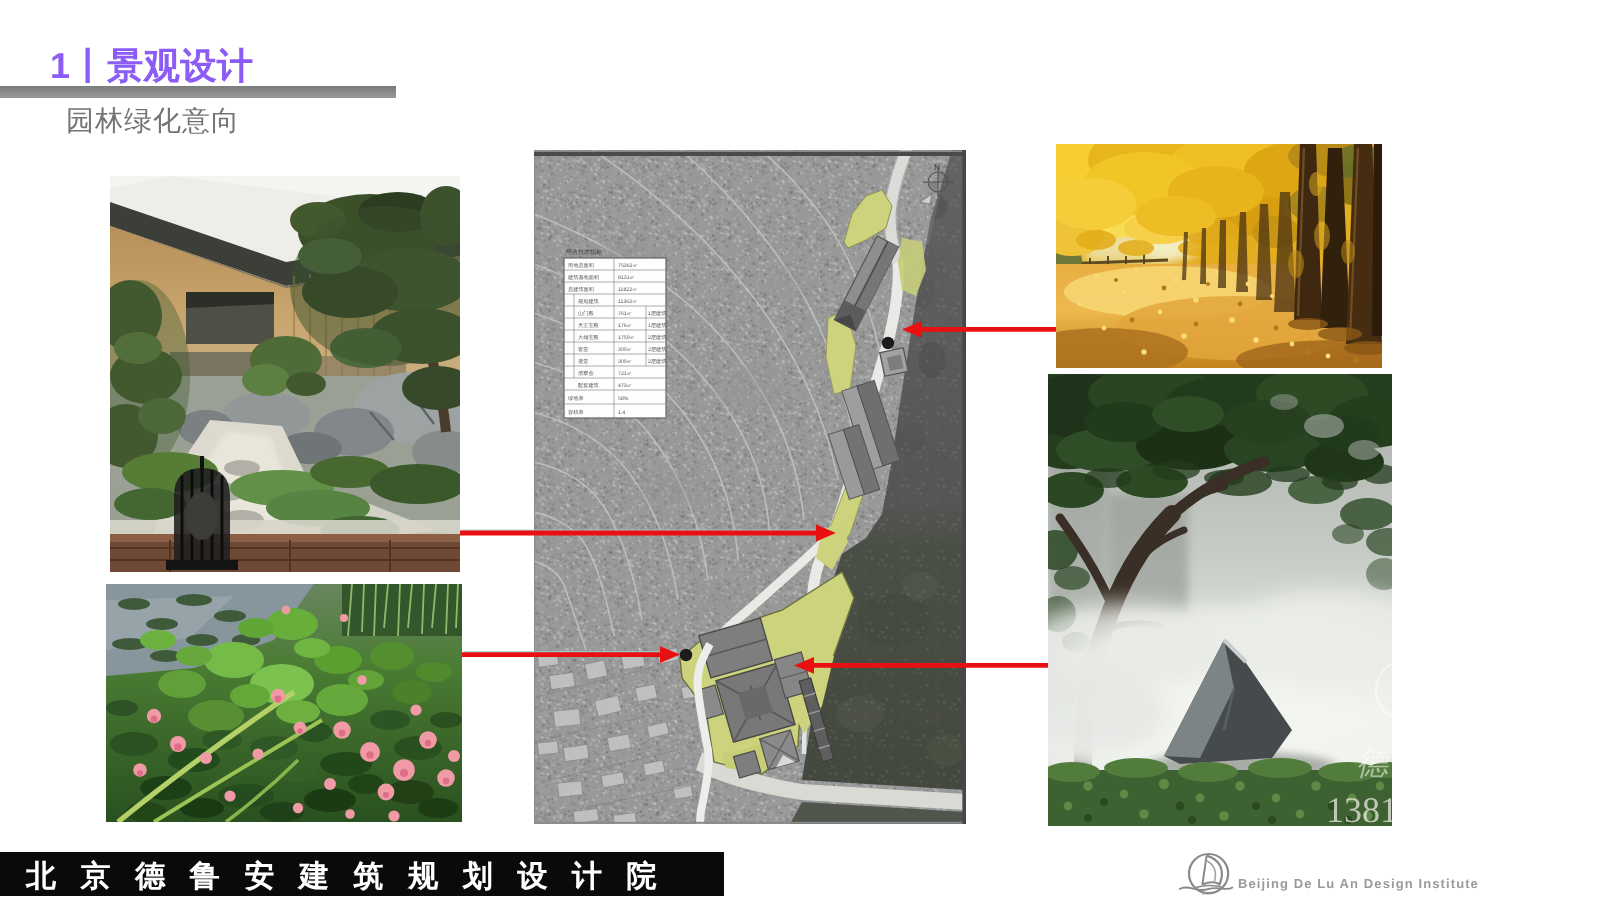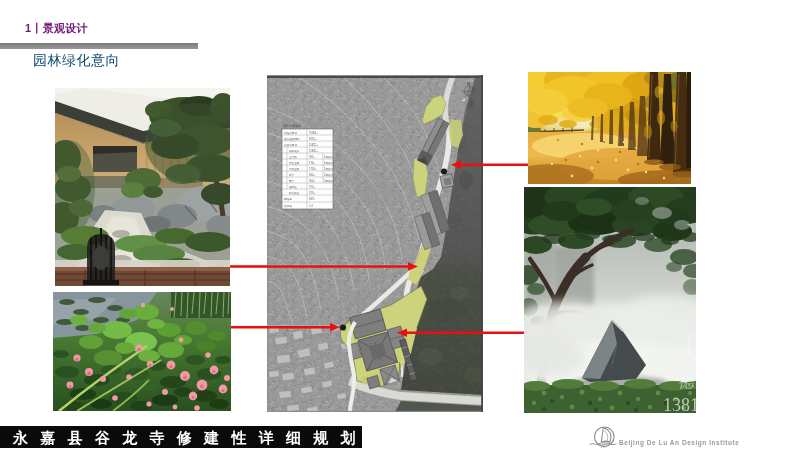--- a/index.html
+++ b/index.html
@@ -4,25 +4,25 @@
 <style>
   html,body{margin:0;padding:0;}
   body{font-family:"Liberation Sans", sans-serif;}
   #page{position:relative;width:800px;height:450px;background:#ffffff;overflow:hidden;}
   .abs{position:absolute;}
 </style>
 </head>
 <body>
 <div id="page">
 
-  <div class="abs" style="left:25px;top:21px;font-size:11px;font-weight:bold;color:#701a75;letter-spacing:0.3px;">1丨景观设计</div>
+  <div class="abs" style="left:25px;top:21px;font-size:18px;font-weight:bold;color:#8b5cf6;letter-spacing:0.3px;">1丨景观设计</div>
 
   <div class="abs" style="left:0;top:43px;width:198px;height:6px;background:linear-gradient(#7b7b7b,#989898);"></div>
 
-  <div class="abs" style="left:33px;top:52px;font-size:14px;color:#0c4a6e;letter-spacing:0.5px;">园林绿化意向</div>
+  <div class="abs" style="left:33px;top:52px;font-size:14px;color:#737373;letter-spacing:0.5px;">园林绿化意向</div>
 
   <div class="abs" style="left:55px;top:88px;width:175px;height:198px;">
     <svg width="175" height="198" viewBox="0 0 175 198">
       <defs>
         <filter id="pb1" x="-20%" y="-20%" width="140%" height="140%">
             <feGaussianBlur stdDeviation="2"></feGaussianBlur>
           </filter>
         <filter id="pb1s" x="-20%" y="-20%" width="140%" height="140%">
             <feGaussianBlur stdDeviation="1"></feGaussianBlur>
           </filter>
@@ -960,21 +960,21 @@
       <line x1="231" y1="327.3" x2="332" y2="327.3"></line>
       <polygon points="340,327.3 330,323.1 330,331.5" stroke="none"></polygon>
 
       <line x1="405" y1="332.7" x2="524" y2="332.7"></line>
       <polygon points="397,332.7 407,328.5 407,336.9" stroke="none"></polygon>
     </g>
   </svg>
 
   <div class="abs" style="left:0;top:426px;width:362px;height:22px;background:#0a0a0a;"></div>
 
-  <div class="abs" style="left:13px;top:429px;width:370px;font-size:15px;font-weight:bold;color:#ffffff;letter-spacing:12.3px;">永嘉县谷龙寺修建性详细规划</div>
+  <div class="abs" style="left:13px;top:429px;width:370px;font-size:15px;font-weight:bold;color:#ffffff;letter-spacing:12.3px;">北京德鲁安建筑规划设计院</div>
 
   <svg class="abs" style="left:586px;top:422px;" width="34" height="28" viewBox="0 0 34 28">
     <g fill="none" stroke="#898989">
       <circle cx="18.3" cy="14.8" r="9.8" stroke-width="1.1"></circle>
       <path d="M15.2,20.3 L17.3,5.8" stroke-width="1"></path>
       <path d="M17.3,5.8 C24.5,8 26.5,13.5 23.8,20.2 C21.5,18.6 18.8,18.8 15.2,20.3" stroke-width="1.1"></path>
       <path d="M17.5,8.5 C21.5,10.5 22.5,14.5 21.2,18.6" stroke-width="0.8" opacity="0.8"></path>
       <path d="M12,21.8 C16,20.4 22,20.4 25.5,21.8" stroke-width="0.8"></path>
       <path d="M3.5,22.6 C8.5,19.9 12,24.5 18,22.6 C23.5,20.8 27,24 30.5,21.6" stroke-width="0.9"></path>
     </g>

